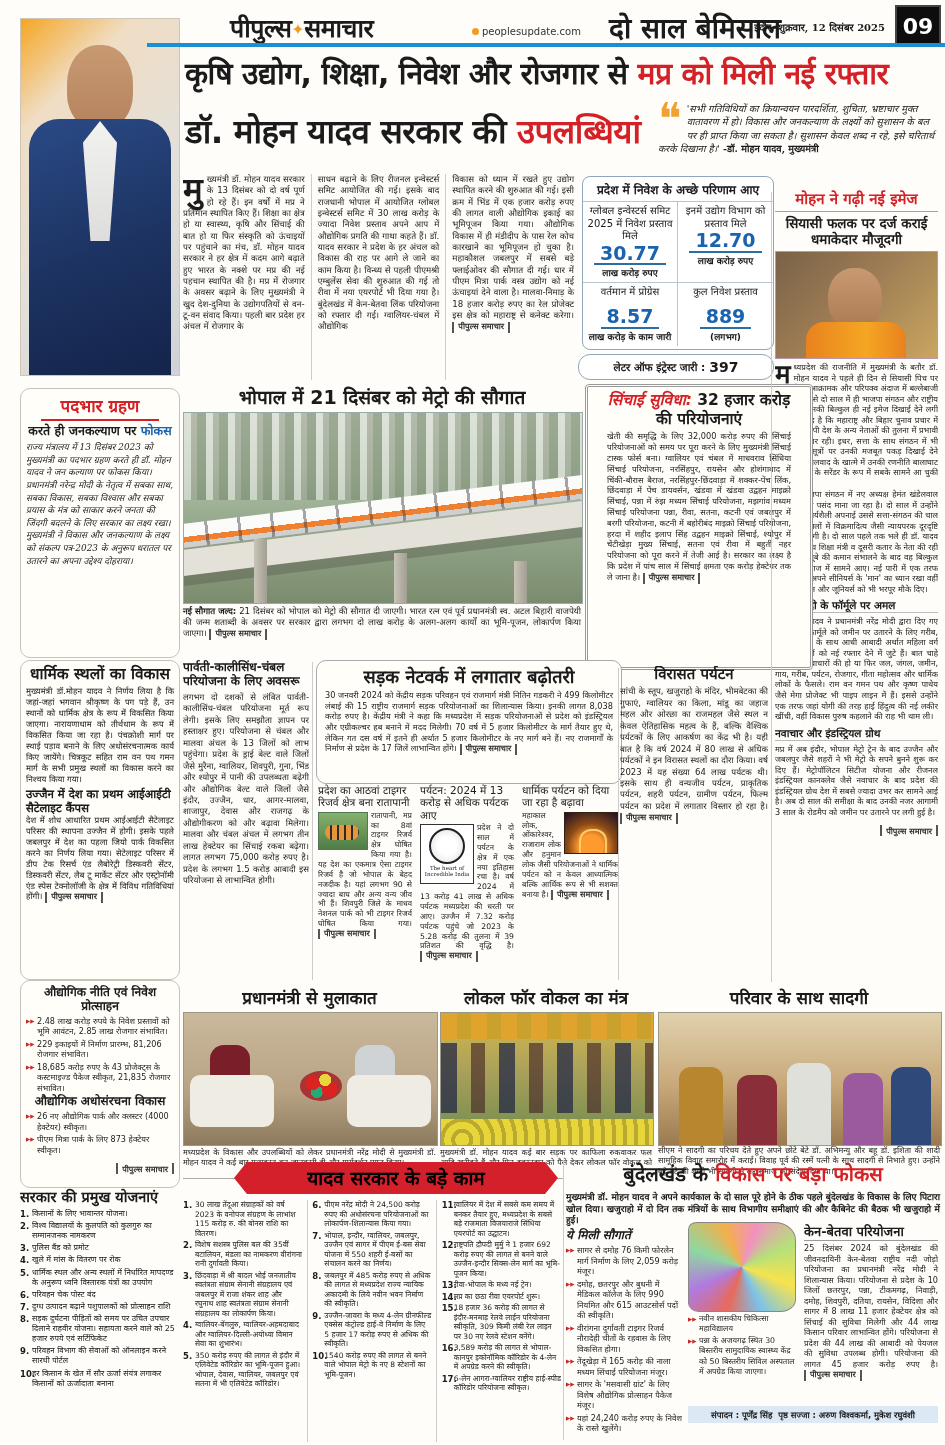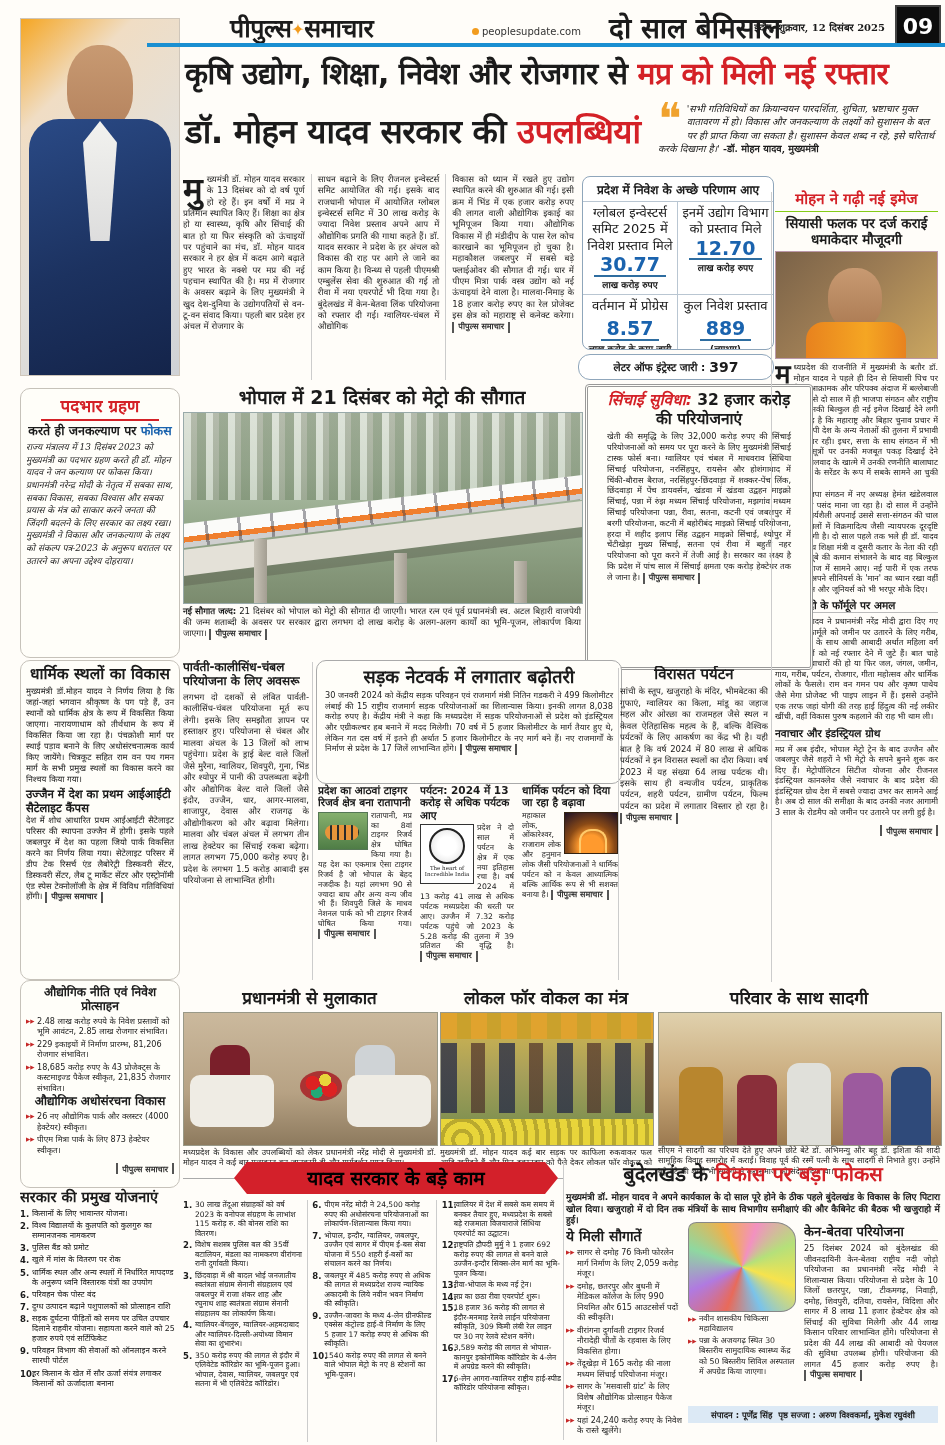--- a/index.html
+++ b/index.html
@@ -43,21 +43,21 @@
     border-right:1px solid #ccc;margin-right:6px;}
   .lead .col.last{border-right:none;margin-right:0;}
   .dropcap{float:left;font-size:33px;font-weight:800;line-height:.85;margin:2px 4px 0 0;}
   
   .invest{left:582px;top:176px;width:190px;height:172px;border:1px solid #8fa6bb;border-radius:8px;
     overflow:hidden;background:#fff;}
   .inv-title{font-size:12px;font-weight:800;text-align:center;padding:4px 2px 3px;}
   .inv-grid{display:grid;grid-template-columns:1fr 1fr;}
   .cell{padding:3px 2px;text-align:center;border-top:1px solid #b9c6d2;}
   .cell:nth-child(odd){border-right:1px solid #b9c6d2;}
-  .sl{font-size:13px;line-height:1.25;min-height:20px;}
+  .sl{font-size:10px;line-height:1.25;min-height:20px;}
   .sv{font-size:19px;font-weight:800;color:#1a63ae;border-bottom:2px solid #2e6da0;display:inline-block;
     padding:0 6px;line-height:1.1;}
   .su{font-size:9px;font-weight:800;margin-top:1px;}
   .loi{left:578px;top:354px;width:194px;height:24px;border:1px solid #8fa6bb;border-radius:12px;
     display:flex;align-items:center;justify-content:center;font-weight:800;font-size:10.5px;background:#fff;}
   .loi-v{font-size:14px;margin-left:4px;}
   
   .profile{left:775px;top:188px;width:163px;height:797px;overflow:hidden;}
   .p-title{color:#d42127;font-weight:800;font-size:15px;text-align:center;border-bottom:1px solid #84cc16;
     padding-bottom:3px;}
@@ -114,21 +114,21 @@
   .s-body{font-size:8.2px;line-height:1.32;text-align:justify;}
   
   .parvati{left:183px;top:660px;width:126px;height:322px;overflow:hidden;}
   .pv-title{font-size:12px;font-weight:800;line-height:1.2;margin-bottom:3px;}
   .pv-body{font-size:8.5px;line-height:1.35;text-align:justify;}
   .sadak{left:316px;top:660px;width:288px;height:116px;border:1px solid #aaa;border-radius:10px;
     padding:3px 8px;overflow:hidden;background:#fffef9;}
   .sk-title{font-size:18px;font-weight:800;text-align:center;margin-bottom:2px;}
   .sk-body{font-size:8.2px;line-height:1.3;text-align:justify;}
   .mini{top:784px;width:94px;position:absolute;overflow:hidden;height:198px;}
-  .m-title{font-size:10.5px;font-weight:700;line-height:1.18;margin-bottom:2px;}
+  .m-title{font-size:10.5px;font-weight:400;line-height:1.18;margin-bottom:2px;}
   .m-body{font-size:7.7px;line-height:1.28;text-align:justify;}
   .tiger-img{float:left;width:48px;height:36px;margin:1px 3px 1px 0;border:1px solid #575;
     background:linear-gradient(180deg,#86b06d,#4f7d46);position:relative;}
   .tg{position:absolute;left:6px;top:12px;width:34px;height:15px;border-radius:8px;
     background:repeating-linear-gradient(90deg,#e8943a 0 5px,#2b2b2b 5px 7px);}
   .logo-img{float:left;width:52px;height:58px;margin:1px 3px 1px 0;border:1px solid #333;
     background:#fff;text-align:center;}
   .circ{width:32px;height:32px;border:2px solid #222;border-radius:50%;margin:3px auto 1px;
     background:radial-gradient(circle,#fff 0 40%,#ddd 100%);}
   .logo-cap{font-size:5.5px;line-height:1.15;font-family:"DejaVu Serif",serif;}
@@ -165,21 +165,21 @@
   .works-banner{left:234px;top:1162px;width:324px;height:32px;background:#d3202a;color:#000000;font-size:19px;
     font-weight:800;display:flex;align-items:center;justify-content:center;
     clip-path:polygon(4% 0,96% 0,100% 50%,96% 100%,4% 100%,0 50%);}
   .works-list{left:183px;top:1200px;width:378px;height:242px;column-count:3;column-gap:10px;
     column-rule:1px solid #ccc;overflow:hidden;}
   .works-list .num-list{font-size:7.5px;line-height:1.27;}
   
   .bd-title{left:566px;top:1160px;width:374px;text-align:center;font-size:20px;font-weight:800;white-space:nowrap;}
   .bd-intro{left:566px;top:1192px;width:374px;font-size:9px;font-weight:600;line-height:1.3;text-align:justify;}
   .saugat{left:566px;top:1226px;width:116px;height:214px;overflow:hidden;}
-  .sg-title{font-size:14px;font-weight:800;margin-bottom:2px;}
+  .sg-title{font-size:12px;font-weight:800;margin-bottom:2px;font-style:italic;}
   .bmap{left:688px;top:1222px;width:110px;height:218px;overflow:hidden;}
   .map-img{width:106px;height:88px;border:1px solid #888;border-radius:8% 20% 14% 10%;
     background:conic-gradient(from 20deg,#f291c0,#b5e07a,#f7e34d,#7ac3ea,#e86a5a,#b07ae0,#8fd8a0,#f2b04a,#f291c0);}
   .map-cont{font-size:7.8px;line-height:1.3;margin-top:2px;}
   .ken{left:804px;top:1222px;width:134px;height:190px;overflow:hidden;}
   .ken-title{font-size:13px;font-weight:800;border-bottom:1px solid #999;margin-bottom:2px;}
   .ken-body{font-size:8.1px;line-height:1.3;text-align:justify;}
   .pagefooter{left:688px;top:1406px;width:250px;background:#dce9f5;font-size:8.4px;font-weight:700;
     text-align:center;padding:3px 0;}
 </style>

